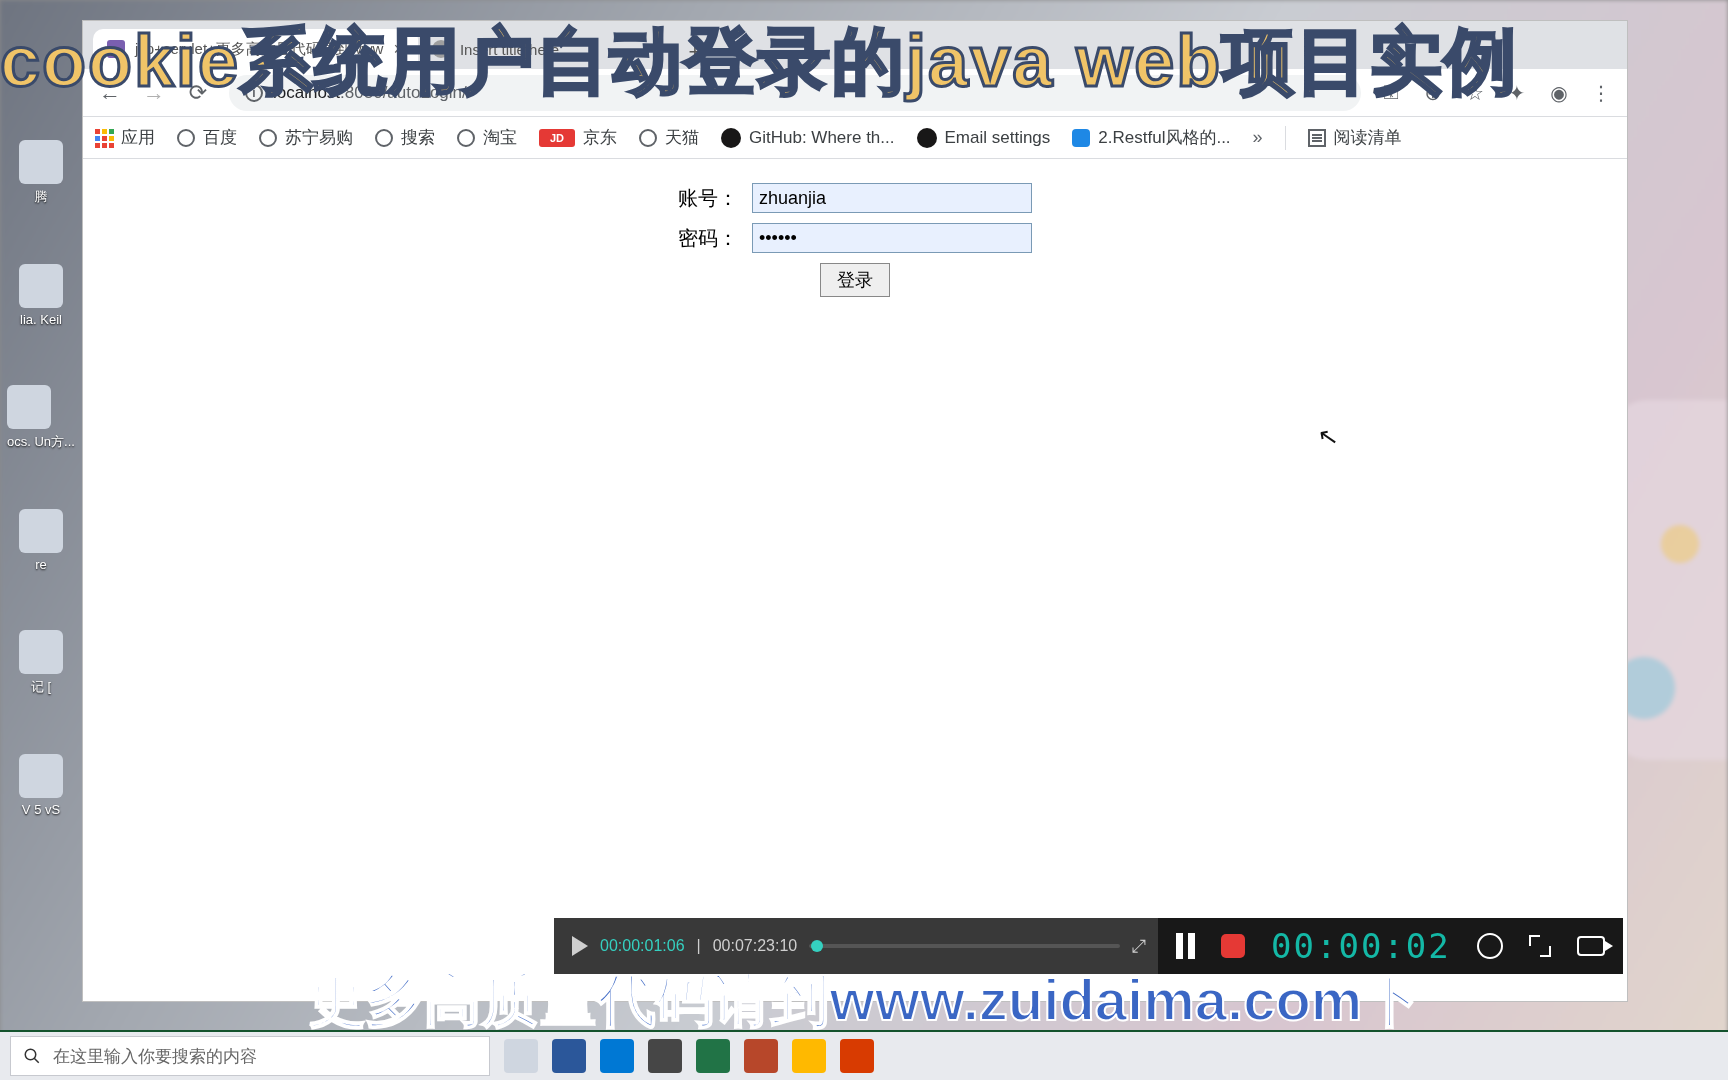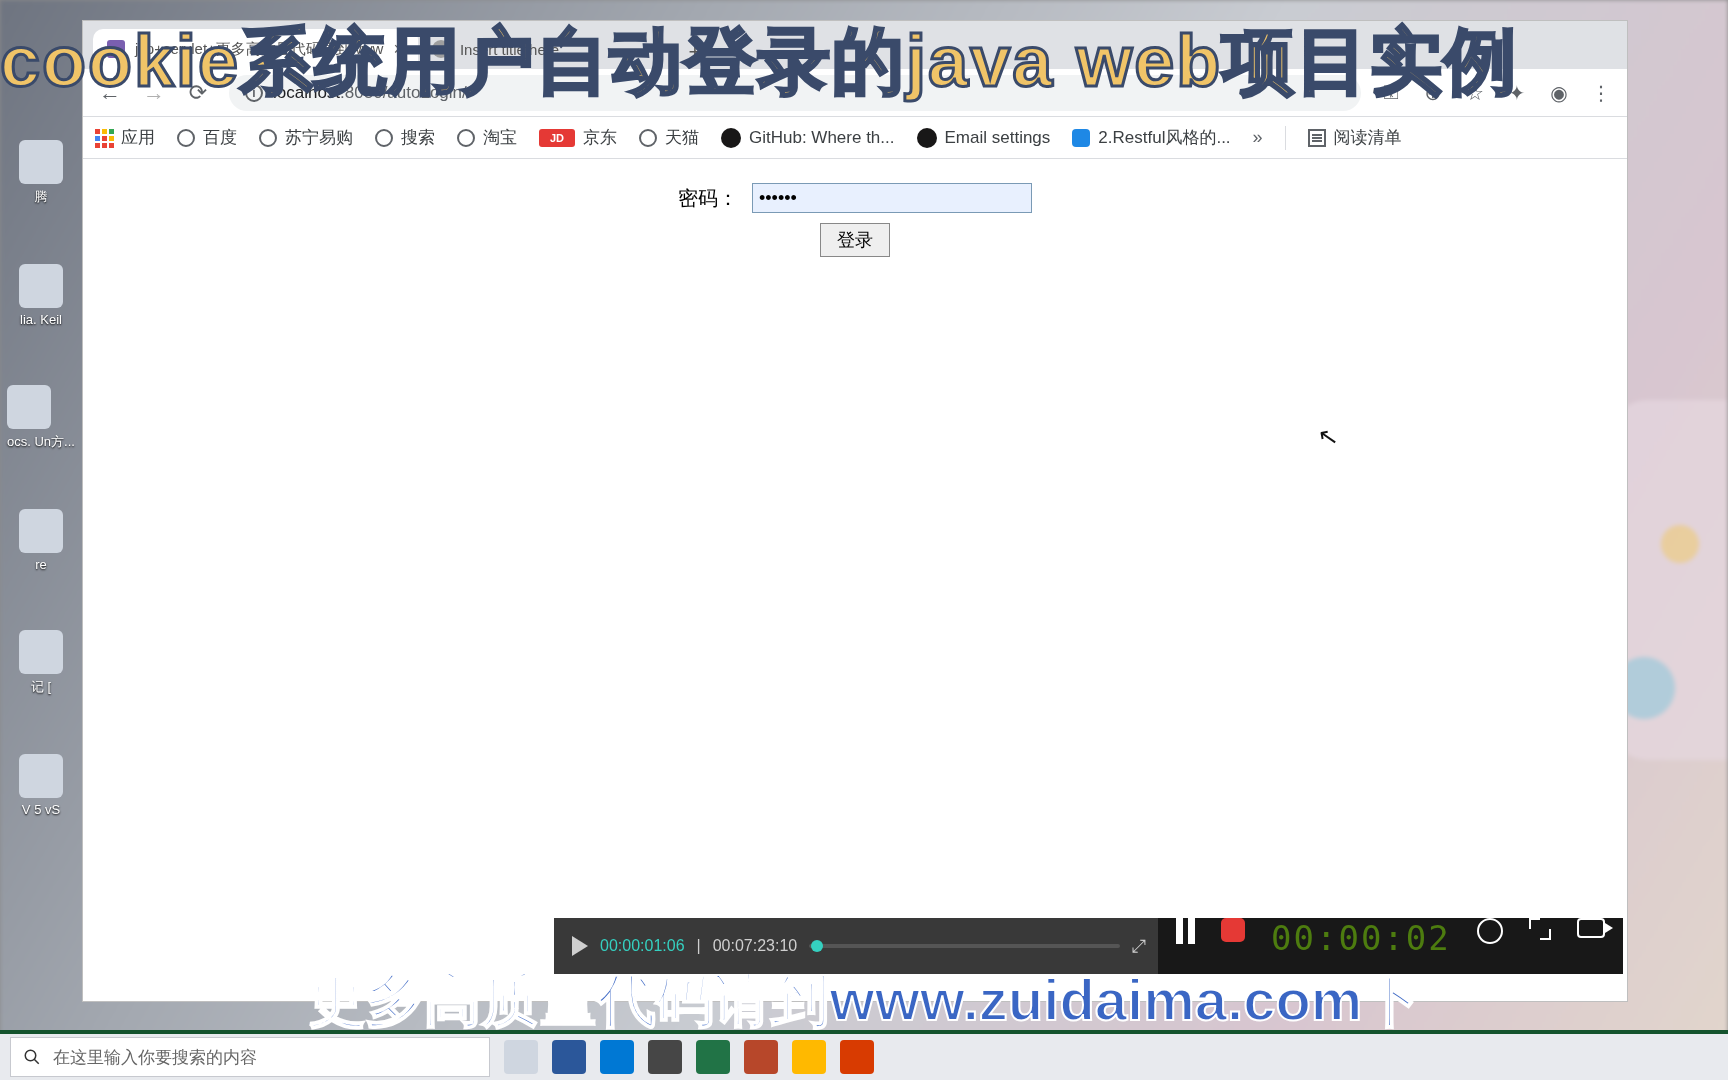--- a/index.html
+++ b/index.html
@@ -66,35 +66,35 @@
 
 
 .player{position:absolute;left:554px;bottom:106px;width:610px;height:56px;background:rgba(40,40,40,.92);display:flex;align-items:center;padding:0 18px;gap:12px;color:#cfcfcf;font-size:16px}
 .player .play{width:0;height:0;border-left:16px solid #cfcfcf;border-top:10px solid transparent;border-bottom:10px solid transparent}
 .player .cur{color:#35d0c0}
 .player .track{flex:1;height:4px;background:#555;position:relative;border-radius:2px}
 .player .track .dot{position:absolute;left:2px;top:-4px;width:12px;height:12px;border-radius:50%;background:#35d0c0}
 .player .mini{font-size:18px}
 
 
-.recorder{position:absolute;left:1158px;bottom:106px;height:56px;background:#181818;display:flex;padding:0 18px;gap:26px;color:#4d7c0f}
+.recorder{position:absolute;left:1158px;bottom:106px;height:56px;background:#181818;display:flex;align-items:center;padding:0 18px;gap:26px;color:#14b8a6}
 .recorder .pause{display:flex;gap:5px}
 .recorder .pause i{width:7px;height:26px;background:#fff}
 .recorder .rec{width:24px;height:24px;background:#e53935;border-radius:5px}
 .recorder .time{font-family:"Consolas",monospace;font-size:34px;letter-spacing:2px}
 .recorder .tool{width:26px;height:26px;border:2px solid #fff;border-radius:50%}
 .recorder .full{width:22px;height:22px;position:relative}
 .recorder .full::before,.recorder .full::after{content:"";position:absolute;width:9px;height:9px;border:2px solid #fff}
 .recorder .full::before{top:0;left:0;border-right:none;border-bottom:none}
 .recorder .full::after{bottom:0;right:0;border-left:none;border-top:none}
 .recorder .cam{width:28px;height:20px;border:2px solid #fff;border-radius:4px;position:relative}
 .recorder .cam::after{content:"";position:absolute;right:-10px;top:3px;width:0;height:0;border-left:8px solid #fff;border-top:5px solid transparent;border-bottom:5px solid transparent}
 
 
-.taskbar{position:absolute;left:0;right:0;bottom:0;height:50px;background:#e8eaee;border-top:4px solid #14532d;display:flex;align-items:center;padding:0 10px;gap:14px;font-size:17px;color:#333}
+.taskbar{position:absolute;left:0;right:0;bottom:0;height:50px;background:#e8eaee;border-top:2px solid #14532d;display:flex;align-items:center;padding:0 10px;gap:14px;font-size:17px;color:#333}
 .taskbar .search{flex:0 0 480px;height:40px;display:flex;align-items:center;gap:12px;padding:0 12px;background:#fff;border:1px solid #c7c9cf}
 .taskbar .search svg{width:18px;height:18px;stroke:#333}
 .taskbar .tb-ico{width:34px;height:34px;background:#cfd6e0;border-radius:4px}
 .taskbar .spacer{flex:1}
 .taskbar .tray{display:flex;align-items:center;gap:14px;font-size:14px}
 .taskbar .clock{text-align:right;line-height:1.2}
 </style>
 </head>
 <body>
 
@@ -219,20 +219,24 @@
           <i></i>
         </span>
         <span>阅读清单</span>
       </div>
   </div>
 
   <div class="page">
     <form class="login-form">
       <table>
         <tbody>
+            <tr>
+          <td class="lbl">账号：</td>
+          <td><input type="text" value="zhuanjia" style=""></td>
+        </tr>
         <tr>
           <td class="lbl">密码：</td>
           <td><input type="password" value="••••••" style=""></td>
         </tr>
         <tr class="btnrow">
           <td colspan="2"><button type="button">登录</button></td>
         </tr>
       </tbody>
         </table>
     </form>

